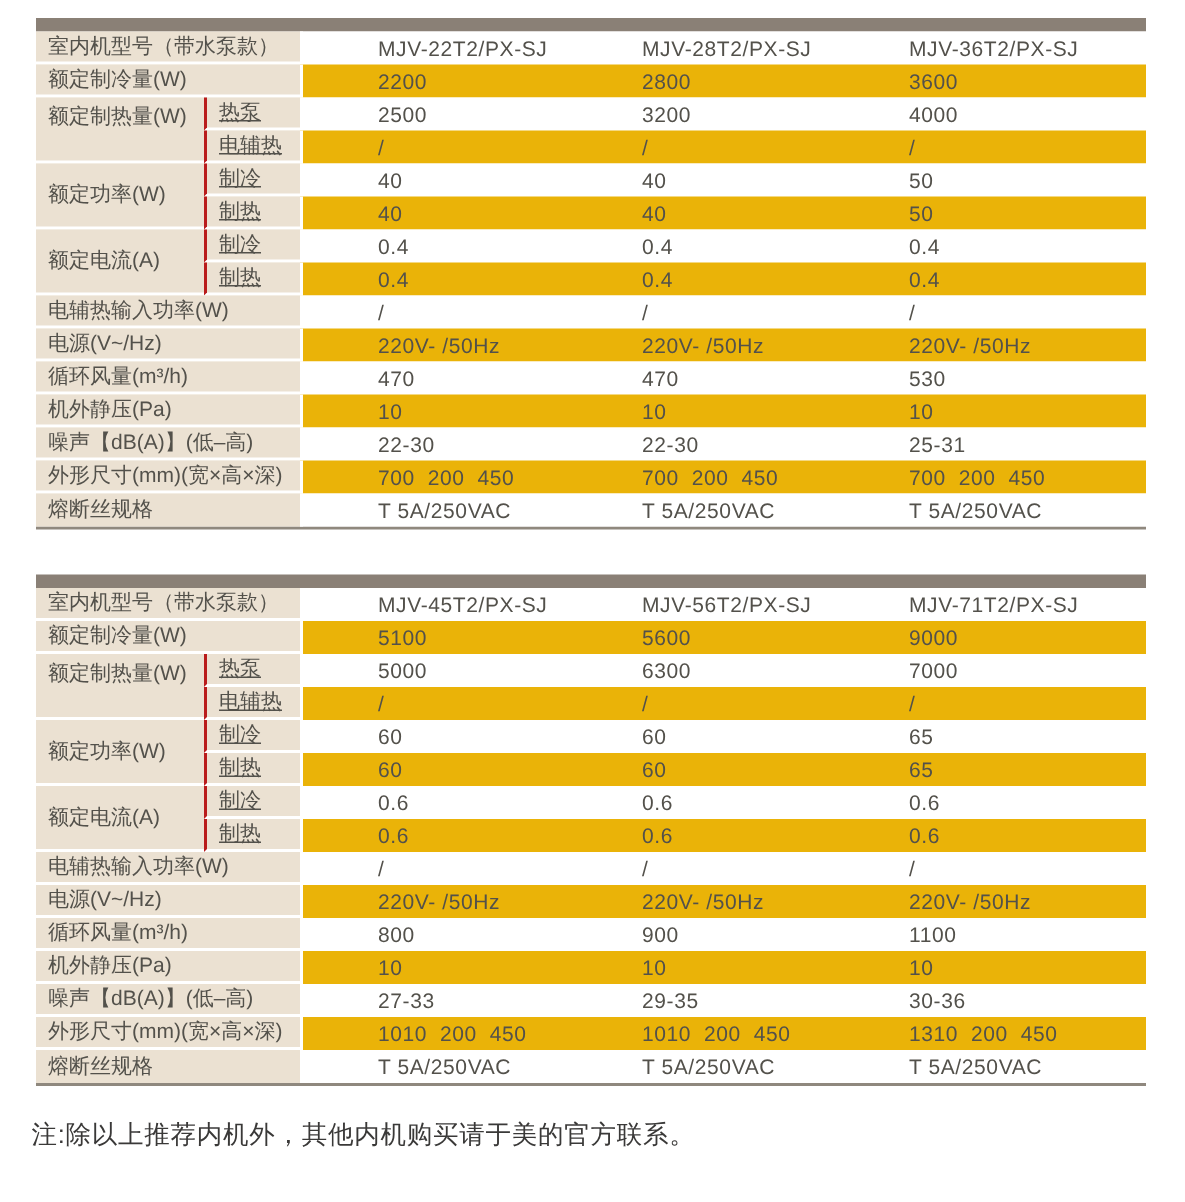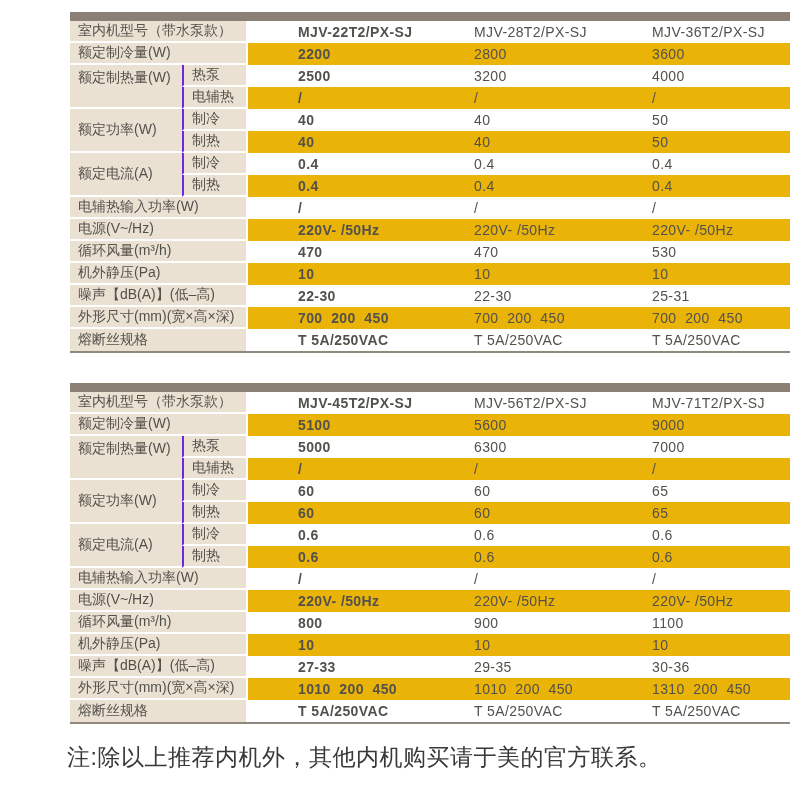--- a/index.html
+++ b/index.html
@@ -11,21 +11,20 @@
     width: 790px;
     height: 801px;
     overflow: hidden;
     font-family: "Liberation Sans", "DejaVu Sans", sans-serif;
     color: #53514b;
   }
   .sheet {
     position: relative;
     width: 698px;
     height: 801px;
-    margin-left: 46px;
   }
   .tbl-wrap {
     margin-left: 24px;
     width: 740px;
   }
   .tbl-wrap.first {
     padding-top: 12px;
   }
   .tbl-wrap.second {
     margin-top: 30px;
@@ -48,38 +47,38 @@
   table.spec th {
     font-weight: 400;
     text-align: left;
     background: #ebe1d2;
     padding: 0 0 0 8px;
     border-bottom: 2px solid #ffffff;
     overflow: hidden;
     white-space: nowrap;
   }
   table.spec tr:last-child th { border-bottom: none; }
-  table.spec th.sub { border-left: 2px solid #6d28d9; }
+  table.spec th.sub { border-left: 2px solid #b91c1c; text-decoration: underline; }
   table.spec th.vtop {
     vertical-align: top;
     padding-top: 2px;
     line-height: 20px;
   }
   table.spec td.val {
     padding: 0 0 0 50px;
     white-space: pre;
     letter-spacing: 0.4px;
     overflow: hidden;
   }
-  table.spec td.val.first { border-left: 2px solid #ffffff; font-weight: bold; }
+  table.spec td.val.first { border-left: 2px solid #ffffff; }
   table.spec tr.beige td { background: #eab308; }
   table.spec tr.white td { background: #ffffff; }
   .note {
     margin: 20px 0 0 21px;
-    font-size: 23px;
+    font-size: 17px;
     line-height: 26px;
     color: #3a3938;
     letter-spacing: 0.5px;
   }
 </style>
 </head>
 <body>
 
 <div class="sheet">
 

